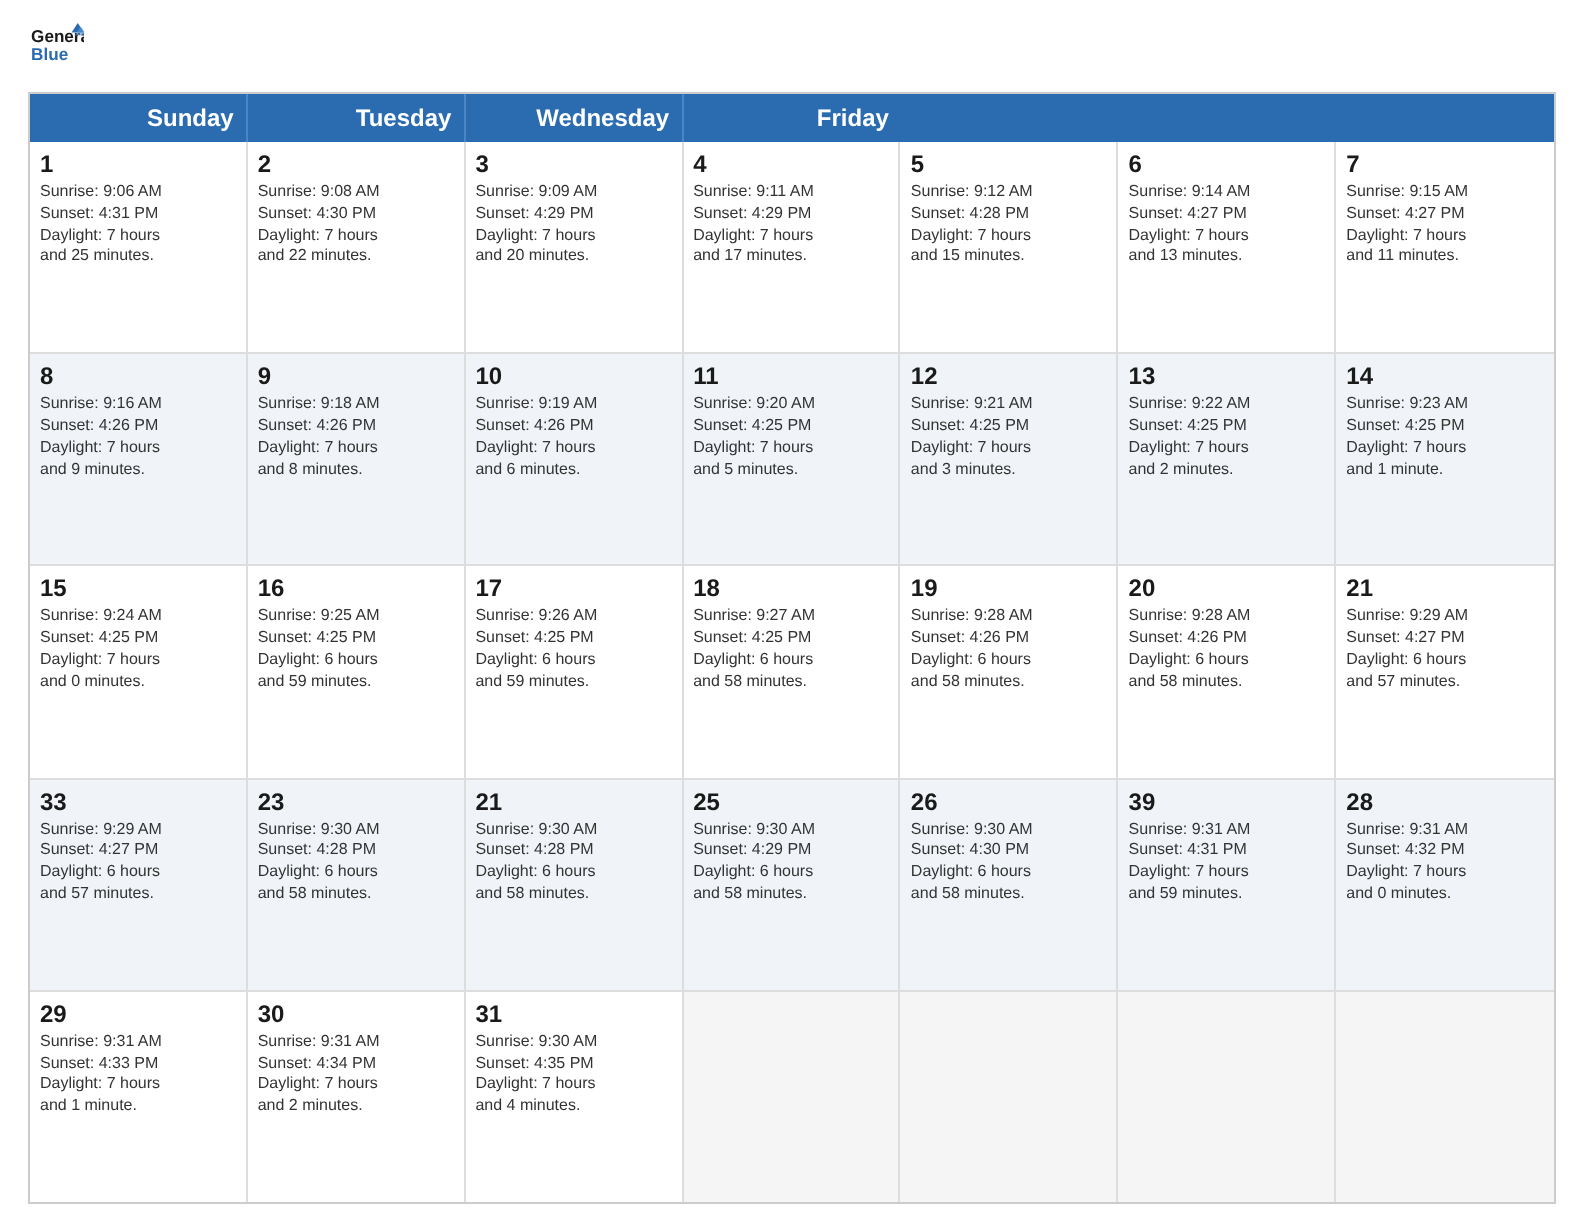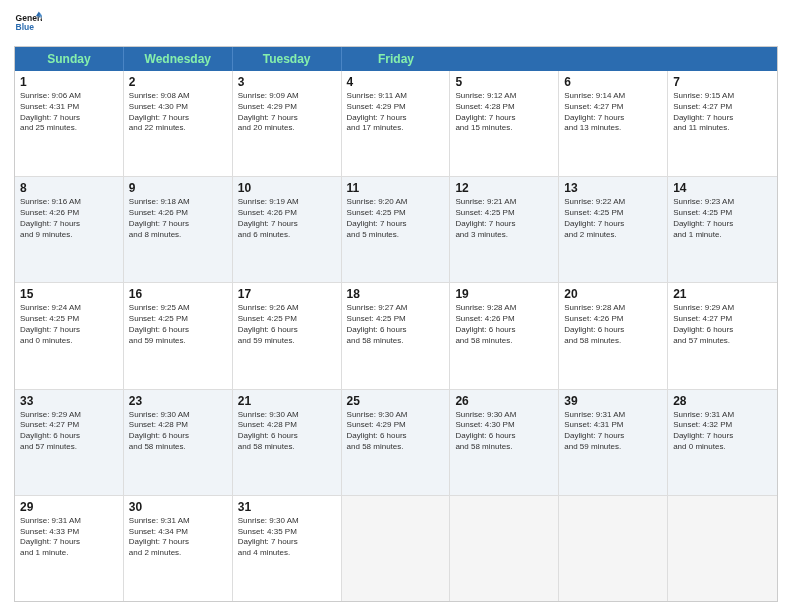--- a/index.html
+++ b/index.html
@@ -50,25 +50,25 @@
       display: flex;
       flex-direction: column;
       border: 1px solid #ccc;
     }
     .cal-header {
       display: grid;
       grid-template-columns: repeat(7, 1fr);
       background: #2b6cb0;
     }
     .cal-header-cell {
-      color: #86efac;
+      color: #ffffff;
       font-size: 12px;
       font-weight: bold;
       padding: 5px 6px;
-      text-align: center;
+      text-align: right;
       border-right: 1px solid #4a85c5;
     }
     .cal-header-cell:last-child { border-right: none; }
     .cal-body {
       flex: 1;
       display: flex;
       flex-direction: column;
     }
     .cal-row {
       display: grid;
@@ -120,22 +120,22 @@
     </div>
     <div class="title-block">
       <div class="month-title"></div>
       <div class="location"></div>
     </div>
   </div>
 
   <div class="calendar">
     <div class="cal-header">
     <div class="cal-header-cell">Sunday</div>
+        <div class="cal-header-cell">Tuesday</div>
         <div class="cal-header-cell">Wednesday</div>
-        <div class="cal-header-cell">Tuesday</div>
         <div class="cal-header-cell">Friday</div>
       </div>
     <div class="cal-body">
     <div class="cal-row">
           <div class="cal-cell">
             <div class="day-num">1</div>
             <div class="cell-text">Sunrise: 9:06 AM<br>Sunset: 4:31 PM<br>Daylight: 7 hours<br>and 25 minutes.</div>
           </div>
           <div class="cal-cell">
             <div class="day-num">2</div>

